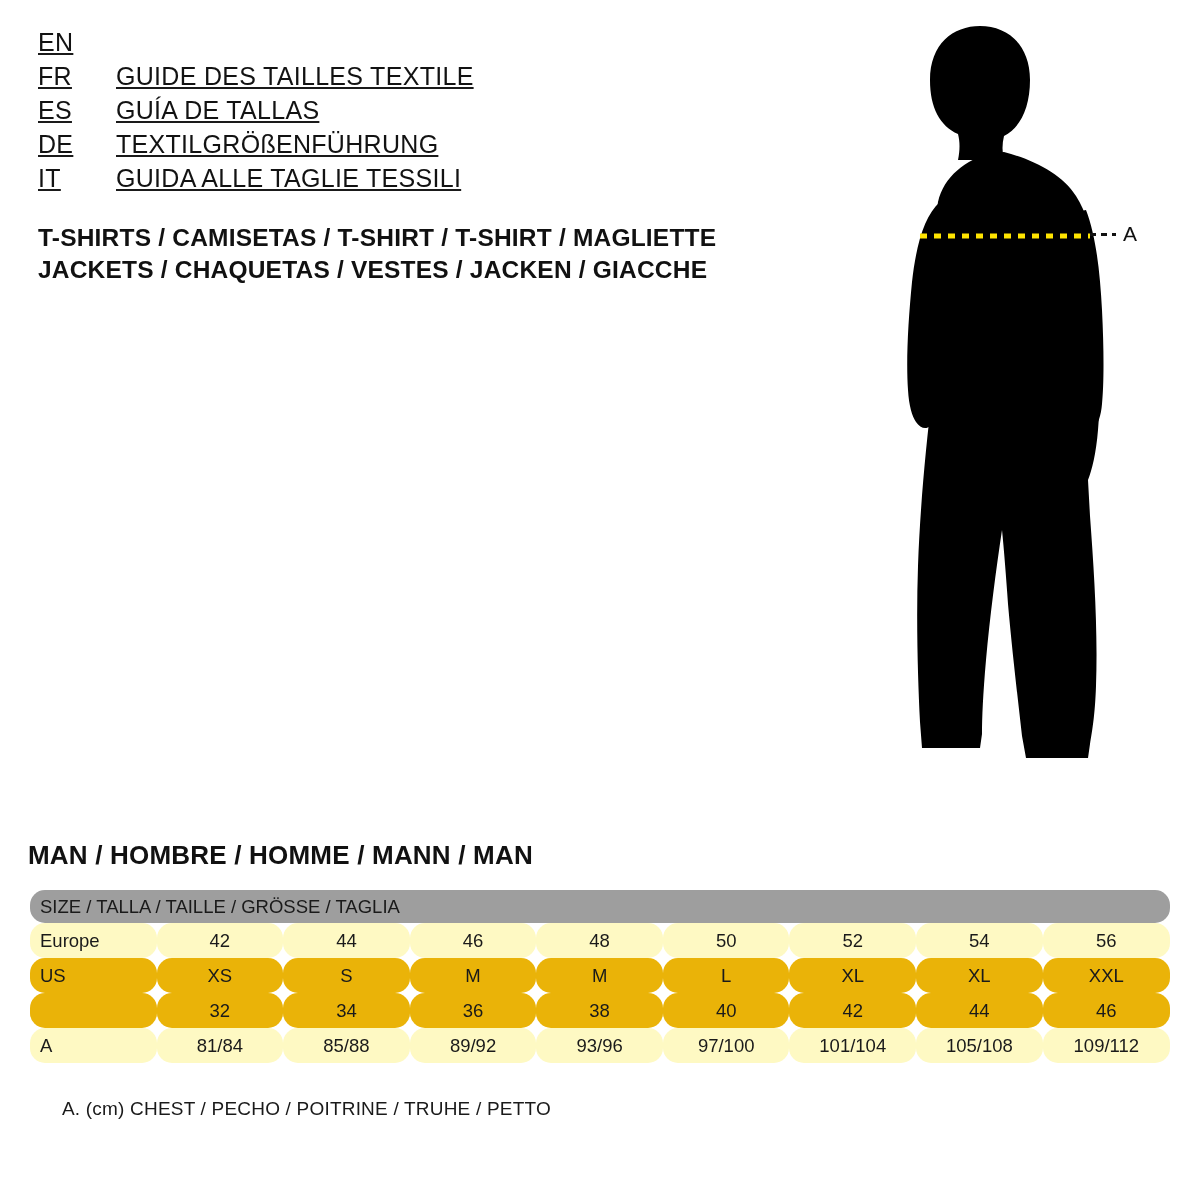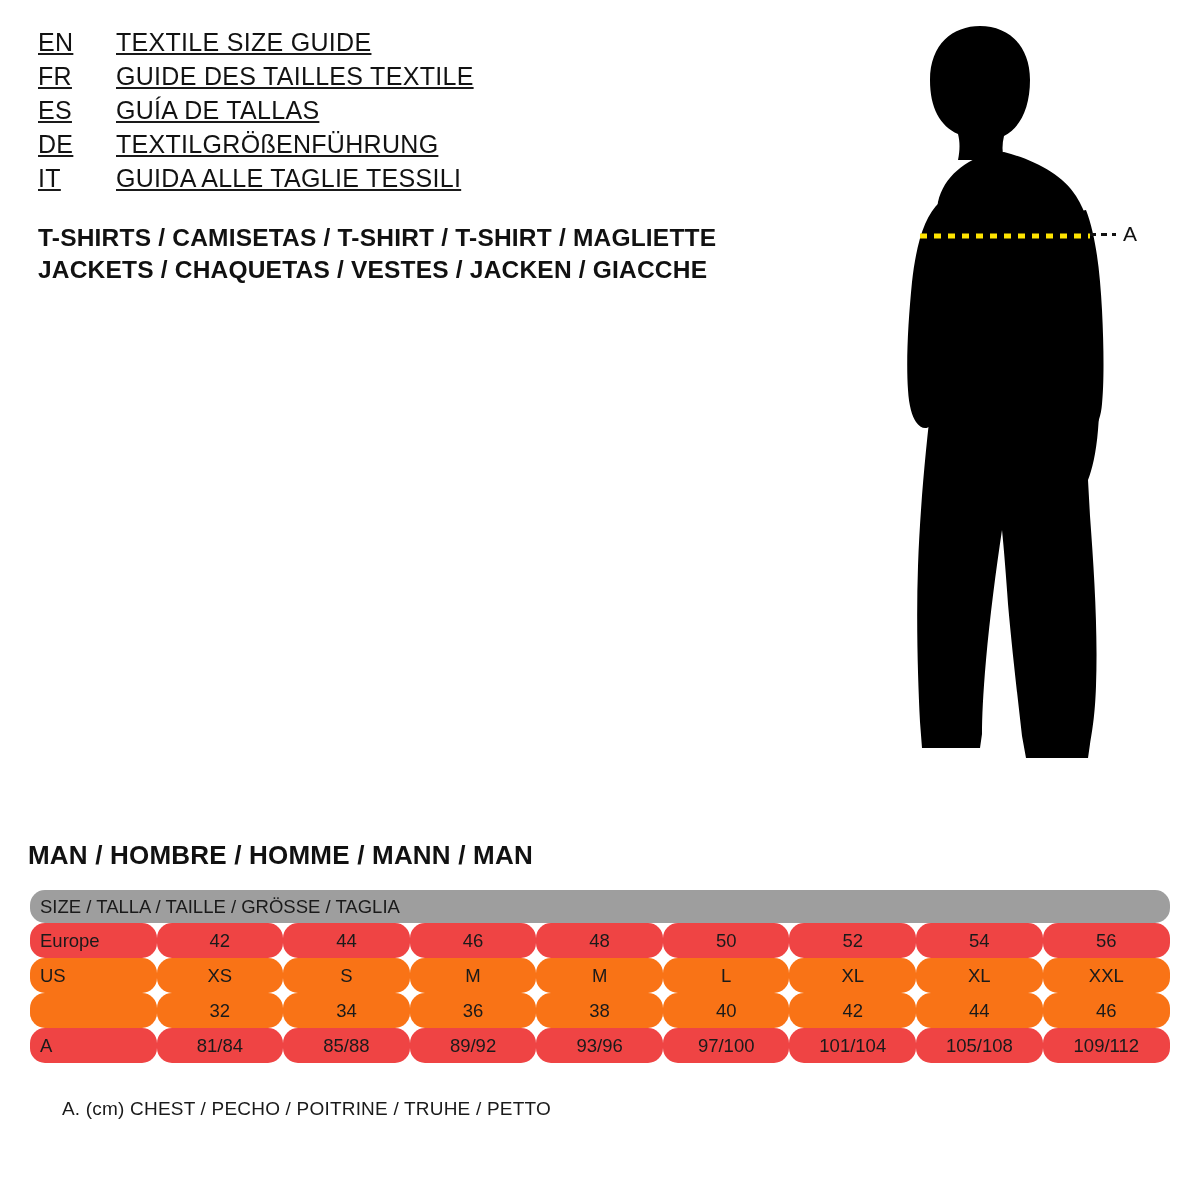--- a/index.html
+++ b/index.html
@@ -124,42 +124,41 @@
   }
   .col-label { width: 168px; text-align: left; padding-left: 10px !important; }
   .col-val { text-align: center; }
 
   tr.header-row td {
     background: #9e9e9e;
     color: #1a1a1a;
     font-size: 18.5px;
     height: 33px;
   }
-  tr.row-light td { background: #ef4444; }
-  tr.row-grey td { background: #f97316; margin-top: 28px; }
+  tr.row-light td { background: #fef9c3; }
+  tr.row-grey td { background: #eab308; margin-top: 28px; }
 
   .footnote {
     position: absolute;
     left: 38px;
     top: 1098px;
     font-size: 19px;
     color: #1a1a1a;
     letter-spacing: 0.2px;
     margin-left: 24px;
   }
 </style>
 </head>
 <body>
 
 <div class="page">
 
   <div class="lang-block">
     <div class="lang-row">
       <span class="lang-code">EN</span>
-      <span class="lang-text">TEXTILE SIZE GUIDE</span>
     </div>
     <div class="lang-row">
       <span class="lang-code">FR</span>
       <span class="lang-text">GUIDE DES TAILLES TEXTILE</span>
     </div>
     <div class="lang-row">
       <span class="lang-code">ES</span>
       <span class="lang-text">GUÍA DE TALLAS</span>
     </div>
     <div class="lang-row">

